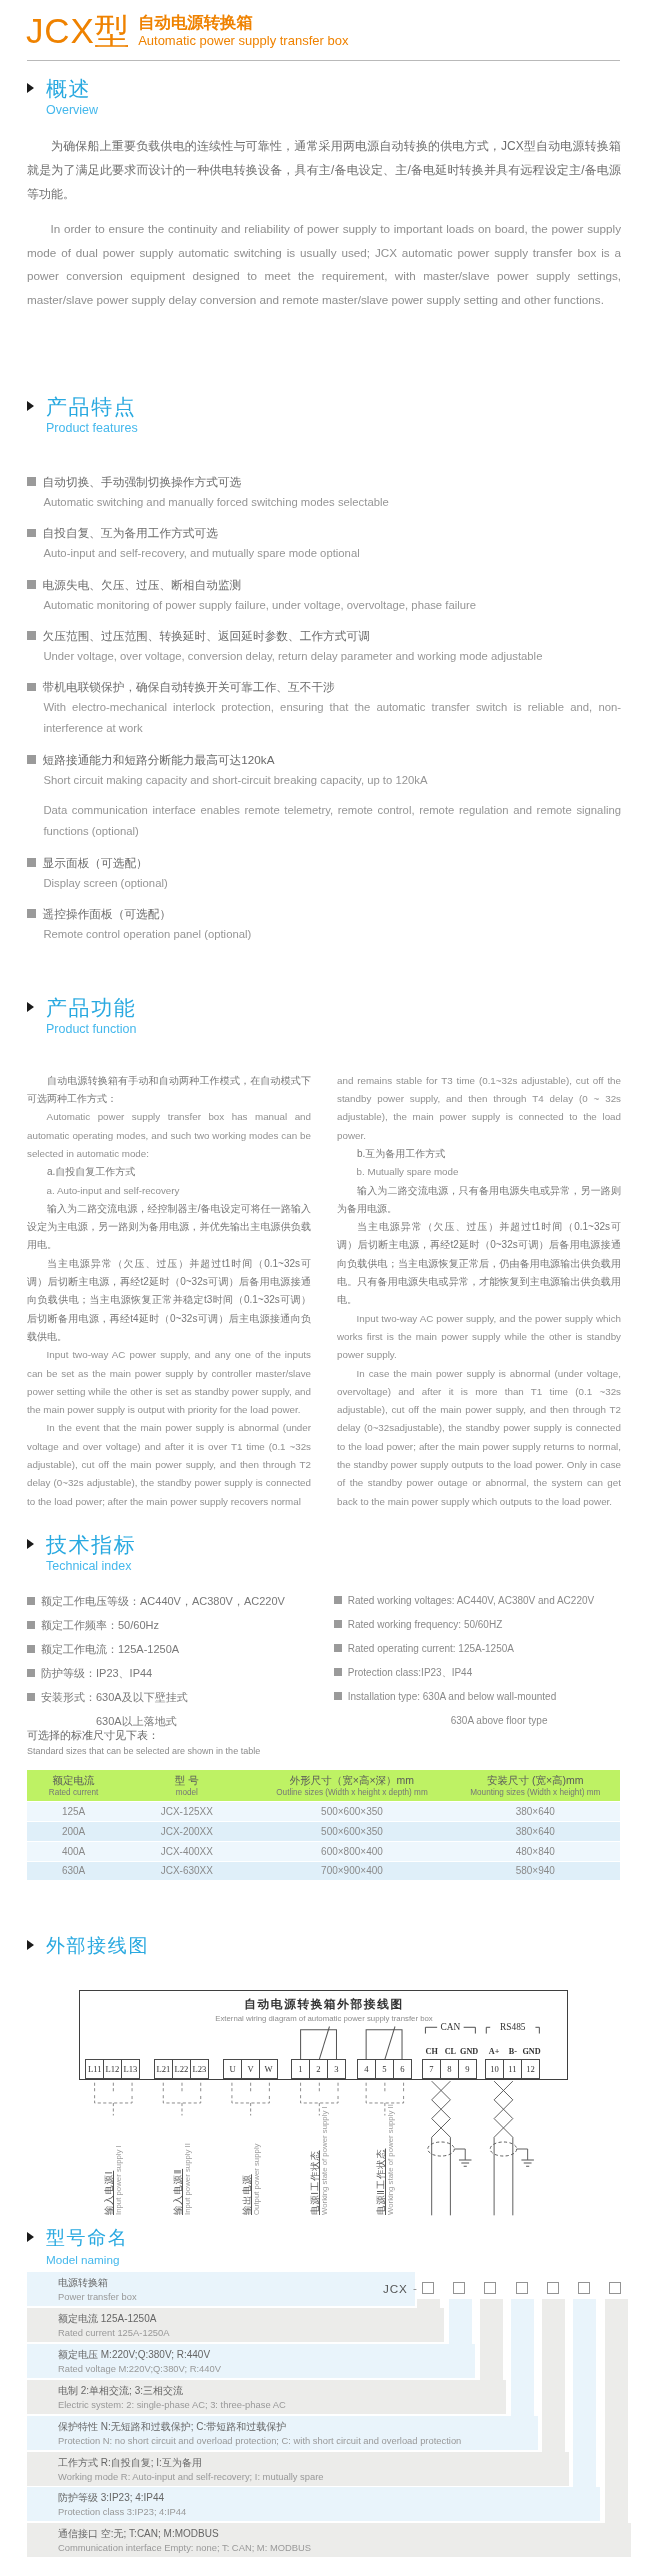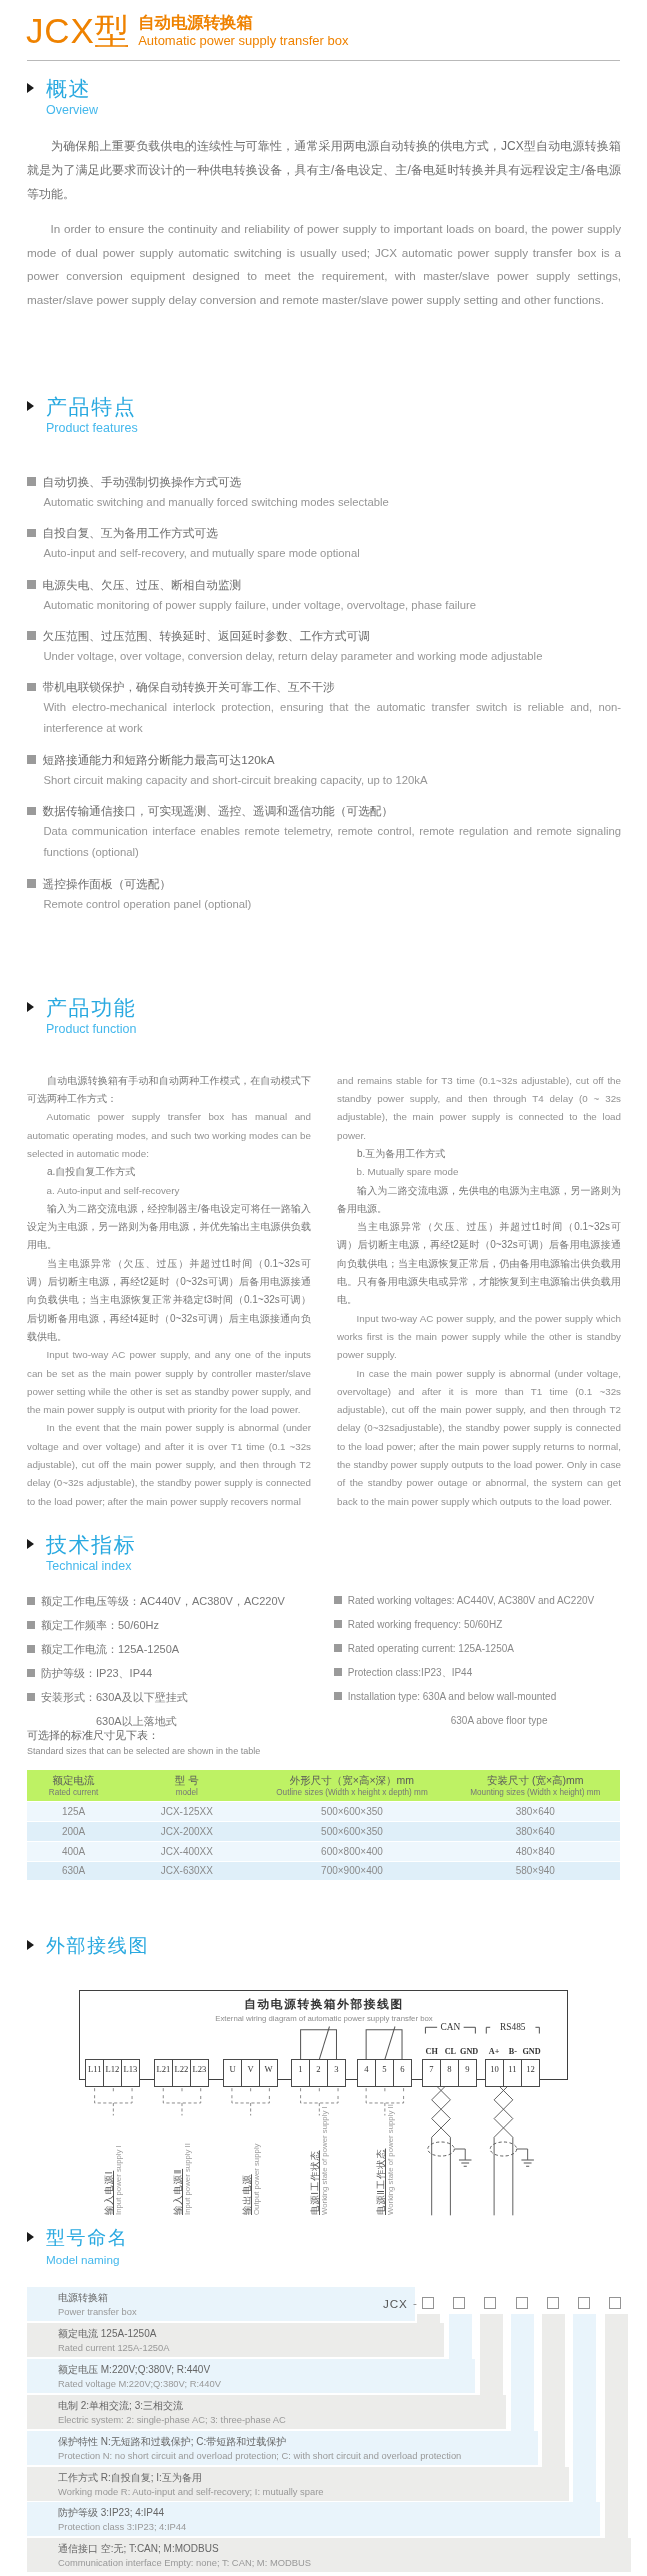--- a/index.html
+++ b/index.html
@@ -62,30 +62,30 @@
   table.sizes td{text-align:center;font-size:10px;color:#8a8a8a;padding:3.9px 1.6px;}
   tr.odd td{background:#eef7fd;}
   tr.even td{background:#dfeff9;}
 
   
   .wd-wrap{position:absolute;left:79px;top:48px;width:490px;height:258px;}
   .wd-box{position:absolute;left:0;top:9.4px;width:487px;height:88px;border:1.6px solid #3f3f3f;}
   .wd-title-cn{position:absolute;top:15.6px;left:0;width:490px;text-align:center;
       font-family:"Liberation Serif","DejaVu Serif",serif;font-weight:bold;font-size:11.7px;color:#333;letter-spacing:1.6px;}
   .wd-title-en{position:absolute;top:33px;left:0;width:490px;text-align:center;font-size:7.8px;color:#8d8d8d;}
-  .term{position:absolute;top:78px;width:19px;height:28px;box-sizing:border-box;border:0.8px solid #4a4a4a;
+  .term{position:absolute;top:78px;width:19px;height:20px;box-sizing:border-box;border:0.8px solid #4a4a4a;
       background:#fff;font-family:"Liberation Serif","DejaVu Serif",serif;font-size:8.6px;color:#333;
       text-align:center;line-height:19px;z-index:3;}
   .wd-svg{position:absolute;left:0;top:0;z-index:1;}
   .wd-label{position:absolute;width:101px;height:22px;transform-origin:0 0;transform:rotate(-90deg);z-index:2;}
   .wd-label .lc{font-size:9.4px;color:#555;line-height:11px;white-space:nowrap;text-decoration:underline;letter-spacing:0.8px;}
   .wd-label .le{font-size:7.8px;color:#9c9c9c;line-height:9.4px;white-space:nowrap;}
 
   
-  .mn-wrap{position:absolute;left:27px;top:62px;width:609px;height:290px;}
+  .mn-wrap{position:absolute;left:27px;top:47px;width:609px;height:290px;}
   .mn-row{position:absolute;left:0;height:34px;box-sizing:border-box;padding:3.1px 0 0 31px;z-index:1;}
   .mn-blue{background:#e9f4fb;}
   .mn-gray{background:#ececea;}
   .mr-cn{font-size:10px;color:#666;line-height:15px;}
   .mr-en{font-size:9.4px;color:#999;line-height:13.3px;}
   .mn-strip{position:absolute;width:23.4px;top:26.5px;z-index:0;}
   .mn-box{position:absolute;top:10px;width:11.7px;height:11.7px;box-sizing:border-box;
       border:1.6px solid #949494;background:#fff;z-index:2;}
   .mn-prefix{position:absolute;left:356px;top:10px;font-size:11.7px;color:#555;letter-spacing:0.8px;z-index:2;}
   .mn-dash{position:absolute;left:386px;top:8.6px;font-size:11.7px;color:#888;z-index:2;}
@@ -144,22 +144,25 @@
         </div>
         <div class="feat">
           <div class="cn"><span class="sq"></span><span>带机电联锁保护，确保自动转换开关可靠工作、互不干涉</span></div>
           <div class="en">With electro-mechanical interlock protection, ensuring that the automatic transfer switch is reliable and, non-interference at work</div>
         </div>
         <div class="feat">
           <div class="cn"><span class="sq"></span><span>短路接通能力和短路分断能力最高可达120kA</span></div>
           <div class="en">Short circuit making capacity and short-circuit breaking capacity, up to 120kA</div>
         </div>
         <div class="feat">
-          <div class="cn"><span class="sq"></span><span>数据传输通信接口，可实现遥测、遥控、遥调和遥信功能（可选配）</span></div>
           <div class="en">Data communication interface enables remote telemetry, remote control, remote regulation and remote signaling functions (optional)</div>
+        </div>
+        <div class="feat">
+          <div class="cn"><span class="sq"></span><span>显示面板（可选配）</span></div>
+          <div class="en">Display screen (optional)</div>
         </div>
         <div class="feat">
           <div class="cn"><span class="sq"></span><span>遥控操作面板（可选配）</span></div>
           <div class="en">Remote control operation panel (optional)</div>
         </div>
       </div>
     </div>
   </section>
 
   <section class="abs" style="top:995px">
@@ -177,21 +180,21 @@
           <p class="p-en">a. Auto-input and self-recovery</p>
           <p class="p-cn">输入为二路交流电源，经控制器主/备电设定可将任一路输入设定为主电源，另一路则为备用电源，并优先输出主电源供负载用电。</p>
           <p class="p-cn">当主电源异常（欠压、过压）并超过t1时间（0.1~32s可调）后切断主电源，再经t2延时（0~32s可调）后备用电源接通向负载供电；当主电源恢复正常并稳定t3时间（0.1~32s可调）后切断备用电源，再经t4延时（0~32s可调）后主电源接通向负载供电。</p>
           <p class="p-en">Input two-way AC power supply, and any one of the inputs can be set as the main power supply by controller master/slave power setting while the other is set as standby power supply, and the main power supply is output with priority for the load power.</p>
           <p class="p-en">In the event that the main power supply is abnormal (under voltage and over voltage) and after it is over T1 time (0.1 ~32s adjustable), cut off the main power supply, and then through T2 delay (0~32s adjustable), the standby power supply is connected to the load power; after the main power supply recovers normal</p>
         </div>
         <div class="func-col">
           <p class="p-en" style="text-indent:0">and remains stable for T3 time (0.1~32s adjustable), cut off the standby power supply, and then through T4 delay (0 ~ 32s adjustable), the main power supply is connected to the load power.</p>
           <p class="p-cn">b.互为备用工作方式</p>
           <p class="p-en">b. Mutually spare mode</p>
-          <p class="p-cn">输入为二路交流电源，先供电的电源为主电源，另一路则为备用电源。</p>
+          <p class="p-cn">输入为二路交流电源，只有备用电源失电或异常，另一路则为备用电源。</p>
           <p class="p-cn">当主电源异常（欠压、过压）并超过t1时间（0.1~32s可调）后切断主电源，再经t2延时（0~32s可调）后备用电源接通向负载供电；当主电源恢复正常后，仍由备用电源输出供负载用电。只有备用电源失电或异常，才能恢复到主电源输出供负载用电。</p>
           <p class="p-en">Input two-way AC power supply, and the power supply which works first is the main power supply while the other is standby power supply.</p>
           <p class="p-en">In case the main power supply is abnormal (under voltage, overvoltage) and after it is more than T1 time (0.1 ~32s adjustable), cut off the main power supply, and then through T2 delay (0~32sadjustable), the standby power supply is connected to the load power; after the main power supply returns to normal, the standby power supply outputs to the load power. Only in case of the standby power outage or abnormal, the system can get back to the main power supply which outputs to the load power.</p>
         </div>
       </div>
     </div>
   </section>
 
   <section class="abs" style="top:1532px">
     <div class="inner">

